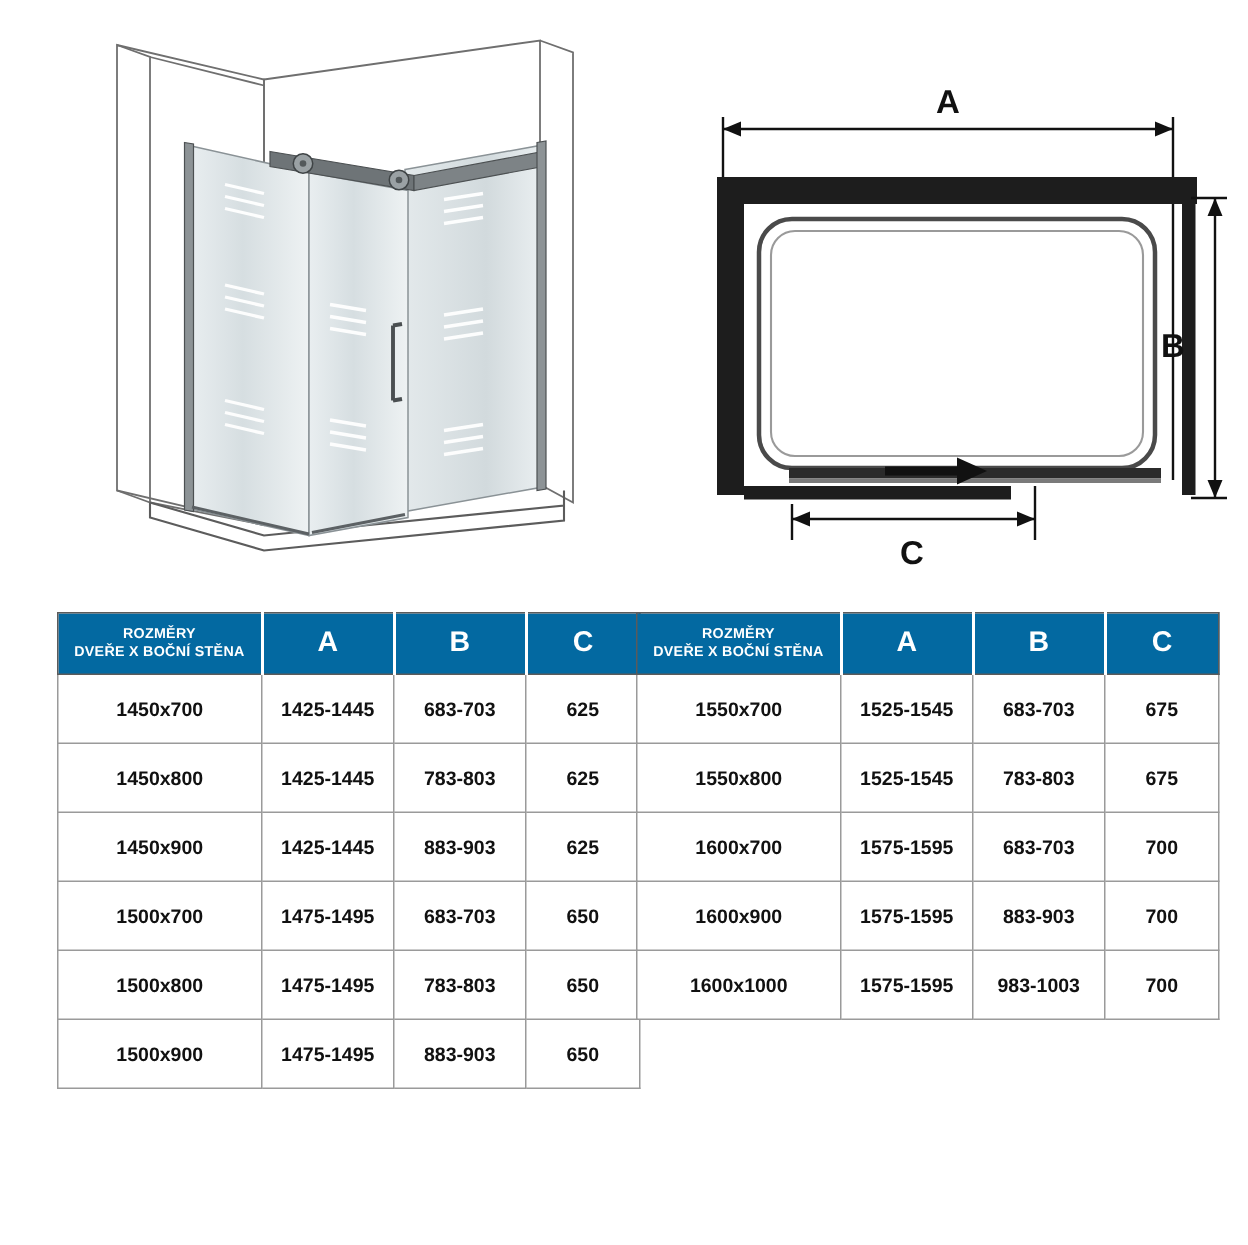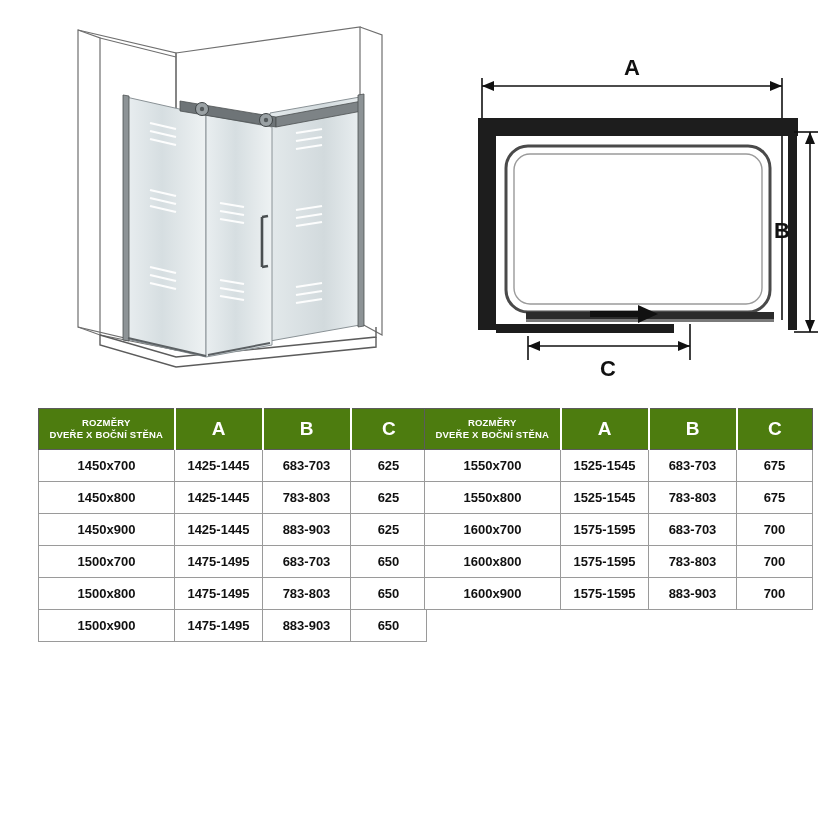--- a/index.html
+++ b/index.html
@@ -47,37 +47,37 @@
     table-layout: fixed;
   }
   table.dim-table th, table.dim-table td {
     border: 1px solid #9a9a9a;
     text-align: center;
     vertical-align: middle;
     font-size: 12.5px;
     color: #111;
   }
   table.dim-table thead th {
-    background: #4d7c0f;
+    background: #0369a1;
     color: #ffffff;
     border: 1px solid #5b5b5b;
     height: 38px;
     font-weight: bold;
   }
   table.dim-table thead th.hdr-label {
     font-size: 9.5px;
     line-height: 1.25;
     letter-spacing: 0.2px;
     padding: 0 4px;
   }
   table.dim-table thead th.hdr-letter {
     font-size: 19px;
     font-weight: bold;
   }
-  table.dim-table tbody tr { height: 32px; padding-left: 22px; }
+  table.dim-table tbody tr { height: 46px; padding-left: 22px; }
   table.dim-table tbody td {
     background: #ffffff;
     font-weight: bold;
     font-size: 13px;
   }
   table.dim-table tbody td.first-col {
     font-size: 13px;
   }
   .col-label { width: 136px; }
   .col-a { width: 88px; }
@@ -335,28 +335,28 @@
           <td>783-803</td>
           <td>675</td>
         </tr>
         <tr>
           <td class="first-col">1600x700</td>
           <td>1575-1595</td>
           <td>683-703</td>
           <td>700</td>
         </tr>
         <tr>
-          <td class="first-col">1600x800</td>
-          <td>1575-1595</td>
-          <td>783-803</td>
-          <td>700</td>
-        </tr>
-        <tr>
           <td class="first-col">1600x900</td>
           <td>1575-1595</td>
           <td>883-903</td>
           <td>700</td>
         </tr>
+        <tr>
+          <td class="first-col">1600x1000</td>
+          <td>1575-1595</td>
+          <td>983-1003</td>
+          <td>700</td>
+        </tr>
       </tbody>
     </table>
   </div>
 
 </div>
 
 </body></html>

